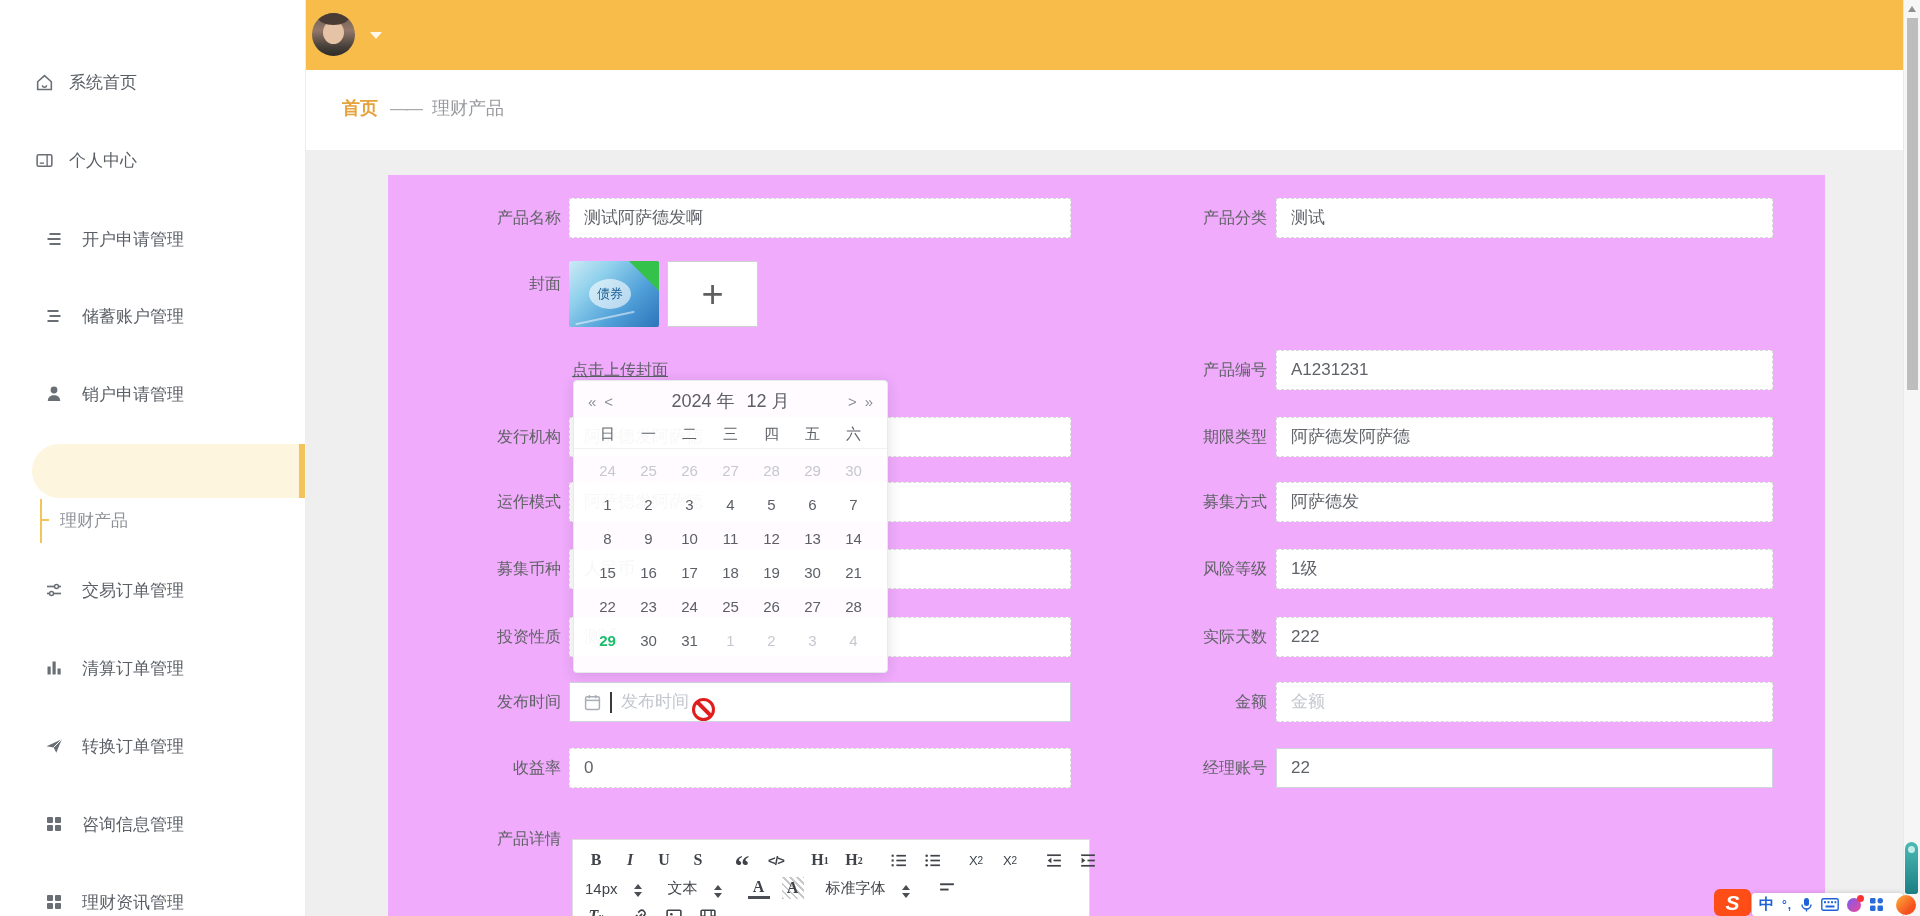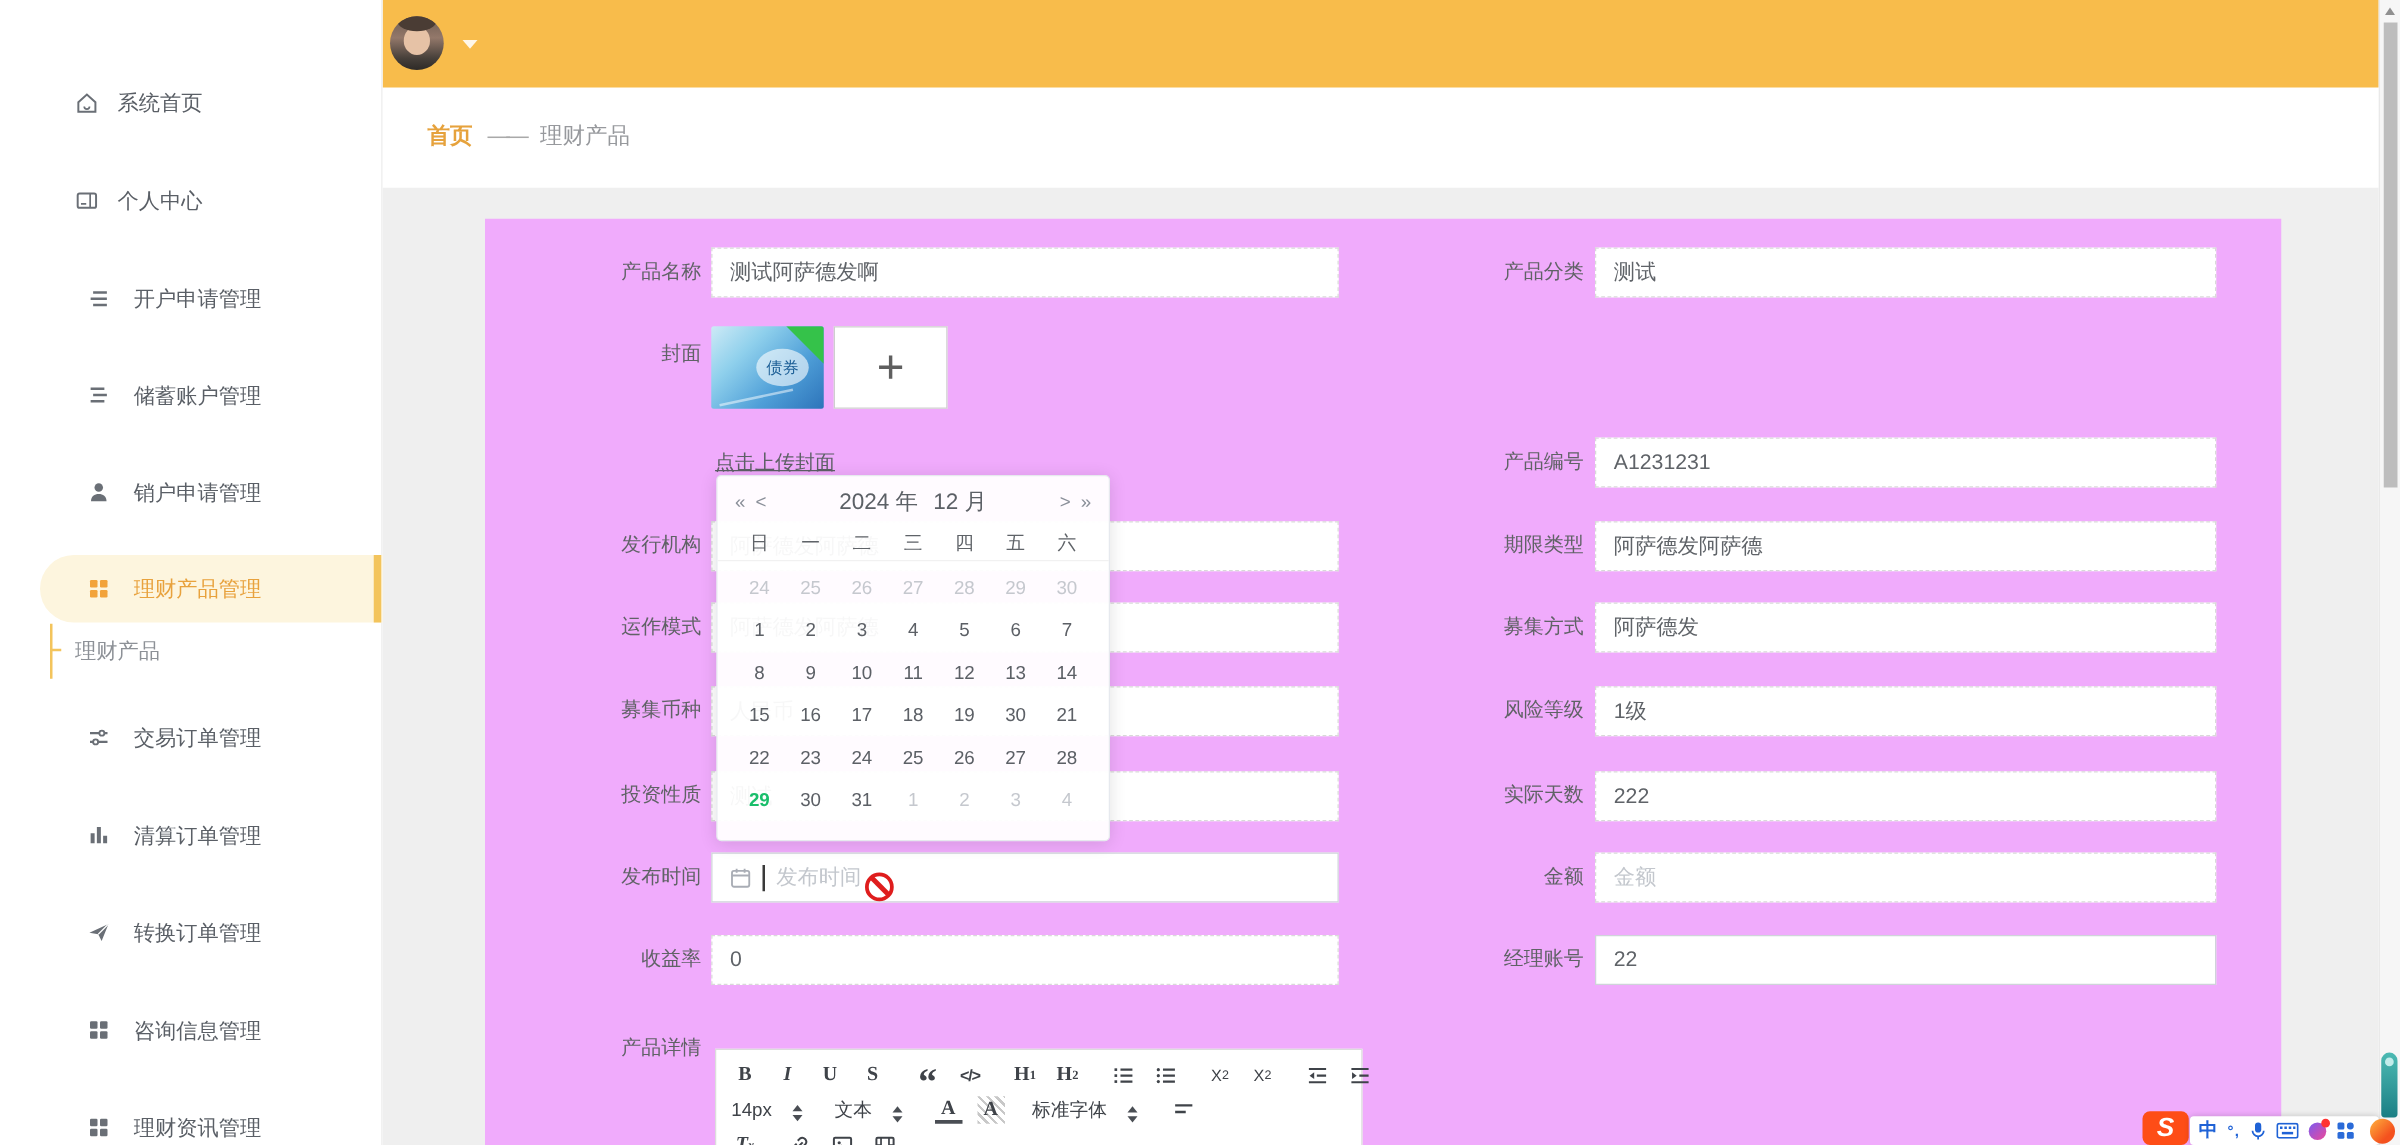--- a/index.html
+++ b/index.html
@@ -2,21 +2,21 @@
 <html><head>
 <meta charset="utf-8">
 <style>
   * { margin:0; padding:0; box-sizing:border-box; }
   html,body { width:1920px; height:916px; overflow:hidden; }
   body { font-family:"Liberation Sans","DejaVu Sans",sans-serif; background:#fff; }
   #viewport { position:relative; width:1920px; height:916px; overflow:hidden; background:#fff; }
 
   
   .sidebar { position:absolute; left:0; top:0; width:306px; height:916px; background:#fff; border-right:1px solid #ededed; z-index:6; }
-  .side-item { position:absolute; left:0; width:250px; height:40px; display:flex; align-items:center; color:#5a5f66; font-size:17px; cursor:pointer;margin-left:25px; }
+  .side-item { position:absolute; left:0; width:250px; height:40px; display:flex; align-items:center; color:#5a5f66; font-size:17px; cursor:pointer; }
   .side-item .s-ico { margin-left:44px; margin-right:18px; flex:0 0 auto; }
   .side-item.top-level .s-ico { margin-left:34px; margin-right:14px; }
   .side-item.active { color:#E8A23D; }
   .active-pill { position:absolute; left:32px; top:444px; width:274px; height:54px; background:#FDF5DE; border-radius:27px 0 0 27px; }
   .active-bar { position:absolute; right:0; top:444px; width:6px; height:54px; background:#F3C45C; }
   .sub-guide { position:absolute; left:40px; top:499px; width:2px; height:44px; background:#F3C45C; }
   .sub-tick { position:absolute; left:40px; top:519px; width:9px; height:2px; background:#F3C45C; }
   .side-sub { position:absolute; left:60px; top:500px; width:246px; height:40px; display:flex; align-items:center; color:#8d9197; font-size:17px; cursor:pointer; }
 
   
@@ -41,21 +41,21 @@
   .lbl-l { left:53px; } .lbl-r { left:759px; }
   .inp { position:absolute; height:40px; border:1px dashed #d9d9d9; background:#fff; font-size:17px; color:#5f6368; line-height:38px; padding:0 14px; overflow:hidden; white-space:nowrap; }
   .inp.left { left:181px; width:502px; } .inp.right { left:888px; width:497px; }
   .inp.solid { border-style:solid; border-color:#cfd3da; }
   .ph { color:#c3c7cd; }
 
   .cover-thumb { position:absolute; left:181px; top:86px; width:90px; height:66px; border-radius:2px; overflow:hidden; cursor:pointer;
     background:linear-gradient(135deg,#cdeaf6 0%,#8fd0ec 30%,#4f9fd8 65%,#2d74ba 100%); }
   .cover-thumb::before { content:""; position:absolute; right:0; top:0; border-left:30px solid transparent; border-top:30px solid #35c24a; }
   .cover-thumb::after { content:""; position:absolute; left:6px; bottom:8px; width:60px; height:2px; background:rgba(255,255,255,.5); transform:rotate(-12deg); }
-  .cover-badge { position:absolute; left:36px; top:18px; width:42px; height:30px; border-radius:50%; background:rgba(255,255,255,.6); color:#1d5f96; font-size:13px; display:flex; align-items:center; justify-content:center; }
+  .cover-badge { position:absolute; left:20px; top:18px; width:42px; height:30px; border-radius:50%; background:rgba(255,255,255,.6); color:#1d5f96; font-size:13px; display:flex; align-items:center; justify-content:center; }
   .upload-box { position:absolute; left:279px; top:86px; width:91px; height:66px; border:1px solid #cfcfcf; background:#fff; display:flex; align-items:center; justify-content:center; font-size:38px; font-weight:200; color:#5f5f5f; cursor:pointer; }
   .cover-hint { position:absolute; left:184px; top:185px; font-size:16px; color:#5d6066;text-decoration:underline; }
 
   .date-inp { display:flex; align-items:center; gap:9px; }
   .cursor-bar { width:2px; height:21px; background:#3a3a3a; }
 
   
   .cal-pop { position:absolute; left:573px; top:380px; width:315px; height:293px; background:rgba(255,255,255,.95); border:1px solid #e6e9ee; border-radius:4px; box-shadow:0 2px 14px rgba(0,0,0,.12); z-index:20; }
   .cal-nav { height:40px; display:flex; align-items:center; padding:0 14px; color:#8a8f99; }
   .cal-nav .nav-grp { display:flex; gap:8px; font-size:15px; }
@@ -156,29 +156,20 @@
     </div>
 
     <div class="side-item" style="top:374px">
       <svg class="s-ico" width="20" height="20" viewBox="0 0 20 20">
           <circle cx="10" cy="6" r="3.4" fill="#6a6f76"></circle>
           <path d="M3.8 17 c0-3.8 2.8-5.8 6.2-5.8 s6.2 2 6.2 5.8 z" fill="#6a6f76"></path>
         </svg>
       <span>销户申请管理</span>
     </div>
 
-    <div class="side-item active" style="top:451px">
-      <svg class="s-ico" width="20" height="20" viewBox="0 0 20 20">
-          <rect x="3" y="3" width="6" height="6" rx="1" fill="#F2A33B"></rect>
-          <rect x="11" y="3" width="6" height="6" rx="1" fill="#F2A33B"></rect>
-          <rect x="3" y="11" width="6" height="6" rx="1" fill="#F2A33B"></rect>
-          <rect x="11" y="11" width="6" height="6" rx="1" fill="#F2A33B"></rect>
-        </svg>
-      <span>理财产品管理</span>
-    </div>
 
     <div class="sub-guide"></div>
     <div class="sub-tick"></div>
     <div class="side-sub">
       <span>理财产品</span>
     </div>
 
     <div class="side-item" style="top:570px">
       <svg class="s-ico" width="20" height="20" viewBox="0 0 20 20">
           <line x1="3" y1="6.5" x2="17" y2="6.5" stroke="#6a6f76" stroke-width="1.7"></line>

